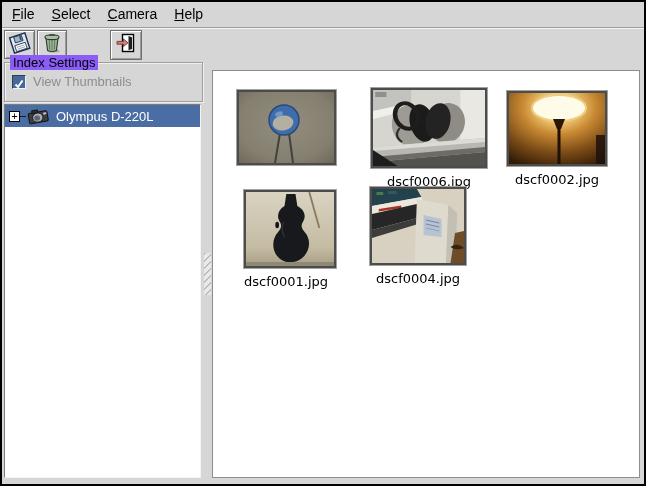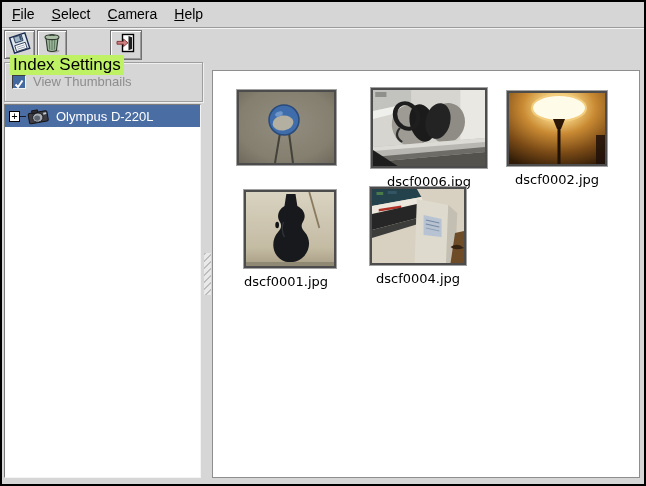--- a/index.html
+++ b/index.html
@@ -20,22 +20,22 @@
   .tool-btn { position:absolute; background:#d6d6d6;
     border:1px solid #707070;
     box-shadow: inset 1px 1px 0 #ffffff, inset -1px -1px 0 #9a9a9a;
     display:flex; align-items:center; justify-content:center; cursor:pointer; }
   .btn-save   { left:2px;   top:28px; width:31px; height:29px; }
   .btn-delete { left:35px;  top:28px; width:30px; height:29px; }
   .btn-exit   { left:108px; top:28px; width:32px; height:30px; }
   
   .settings-frame { position:absolute; left:2px; top:60px; width:199px; height:40px;
     border:1px solid #9e9e9e; box-shadow: inset 1px 1px 0 #f0f0f0, 1px 1px 0 #f0f0f0; }
-  .frame-title { position:absolute; left:5px; top:-8px; background:#bef264;
-    padding:0 3px; font-size:17px; }
+  .frame-title { position:absolute; left:5px; top:-8px; background:#8b5cf6;
+    padding:0 3px; font-size:13px; }
   .check-row { position:absolute; left:7px; top:11px; display:flex; align-items:center; gap:7px; cursor:default;justify-content:center; }
   .check-box { width:14px; height:14px; background:#44699f;
     border:1px solid; border-color:#3c3c3c #f2f2f2 #f2f2f2 #3c3c3c; }
   .check-label { font-size:13px; color:#8d8d8d; }
   
   .tree { position:absolute; left:2px; top:102px; width:197px; height:374px;
     background:#fff; border:1px solid; border-color:#7c7c7c #f4f4f4 #f4f4f4 #7c7c7c; overflow:hidden; }
   .tree-row { position:relative; height:22px; display:flex; align-items:center; cursor:default; }
   .tree-row.selected { background:#4a6da3; color:#fff; }
   .expander { width:11px; height:11px; margin-left:4px; background:#fff;

